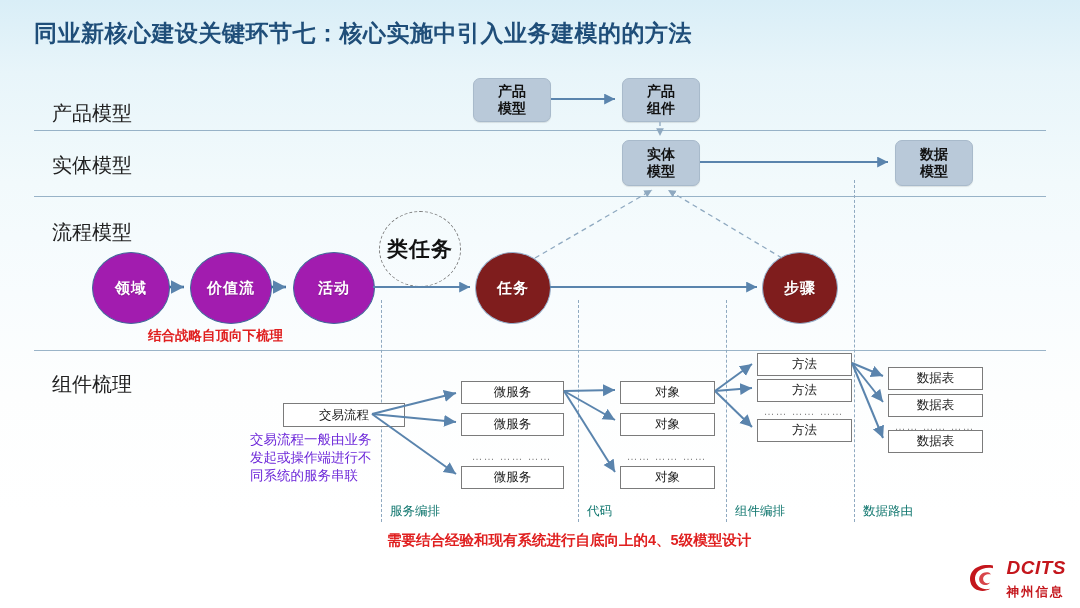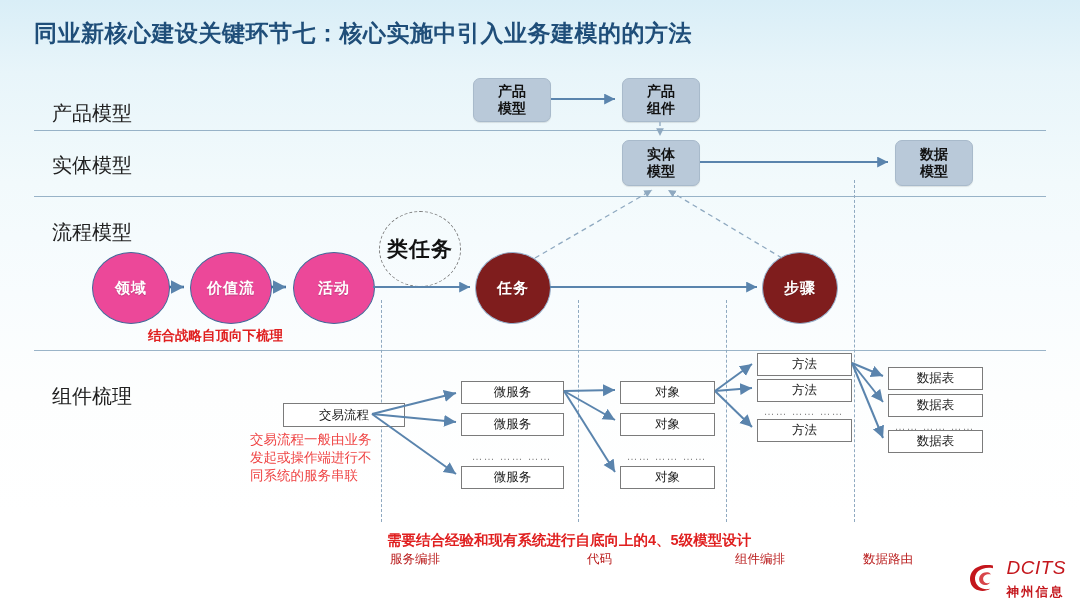--- a/index.html
+++ b/index.html
@@ -26,72 +26,72 @@
     text-align:center;box-shadow:0 1px 1px rgba(0,0,0,.10);
   }
   .mbox span{display:block;}
   
   .circ{
     position:absolute;border-radius:50%;
     display:flex;align-items:center;justify-content:center;
     color:#fff;font-size:15px;font-weight:bold;letter-spacing:1px;
     text-shadow:0 1px 1px rgba(0,0,0,.18);
   }
-  .circ.dark{background:#ec4899;border:1px solid #40699a;}
+  .circ.dark{background:#a21caf;border:1px solid #40699a;}
   .circ.light{background:#7f1d1d;border:1px solid #97b3cf;}
   .circ.ghost{
     background:transparent;border:1.3px dashed #777;color:#111;
     font-size:21px;text-shadow:none;
   }
   
   .rbox{
     position:absolute;background:#fff;border:1px solid #7b7b7b;
     display:flex;align-items:center;justify-content:center;
     font-size:12.5px;color:#1a1a1a;
   }
   
   .dots{
     position:absolute;font-size:11px;color:#8a8a8a;letter-spacing:1px;
     white-space:nowrap;text-align:center;
   }
   
   .vdash{position:absolute;width:0;border-left:1.3px dashed #8fa9c0;}
   
-  .colcap{position:absolute;font-size:12.5px;color:#b91c1c;white-space:nowrap;margin-top:48px;}
+  .colcap{position:absolute;font-size:12.5px;color:#0f766e;white-space:nowrap;}
   
   .red{position:absolute;color:#e02020;font-weight:bold;white-space:nowrap;}
   #red-top{font-size:13.5px;}
   #red-bottom{font-size:14.5px;}
   
   #tx-desc{
-    position:absolute;font-size:13.5px;color:#ef4444;line-height:1.33;
+    position:absolute;font-size:13.5px;color:#6d28d9;line-height:1.33;
     width:125px;
   }
   
   #arrows{position:absolute;left:0;top:0;width:1080px;height:608px;pointer-events:none;}
   
   #logo{position:absolute;right:14px;bottom:10px;display:flex;align-items:center;gap:5px;}
   #logo-mark{width:36px;height:34px;flex:0 0 auto;}
   #logo-text{display:flex;flex-direction:column;line-height:1;}
-  #logo-en{font-size:19px;font-weight:normal;color:#c4161c;letter-spacing:.5px;font-style:italic;}
+  #logo-en{font-size:19px;font-weight:bold;color:#c4161c;letter-spacing:.5px;font-style:italic;}
   #logo-cn{font-size:12.5px;font-weight:bold;color:#c4161c;letter-spacing:2px;margin-top:9px;}
 </style>
 </head>
 <body>
 
 <div id="title">同业新核心建设关键环节七：核心实施中引入业务建模的的方法</div>
 
 <div class="rowline" style="top:130px;"></div>
 <div class="rowline" style="top:196px;"></div>
 <div class="rowline" style="top:350px;"></div>
 
 <div class="rowlabel" style="left:52px;top:100px;">产品模型</div>
 <div class="rowlabel" style="left:52px;top:152px;">实体模型</div>
 <div class="rowlabel" style="left:52px;top:219px;">流程模型</div>
-<div class="rowlabel" style="left:52px;top:383px;">组件梳理</div>
+<div class="rowlabel" style="left:52px;top:371px;">组件梳理</div>
 
 <div class="vdash" style="left:381px;top:300px;height:222px;"></div>
 <div class="vdash" style="left:578px;top:300px;height:222px;"></div>
 <div class="vdash" style="left:726px;top:300px;height:222px;"></div>
 <div class="vdash" style="left:854px;top:180px;height:342px;"></div>
 
 <div class="mbox" style="left:473px;top:78px;width:76px;height:42px;">
   <span>产品</span>
   <span>模型</span>
 </div>

